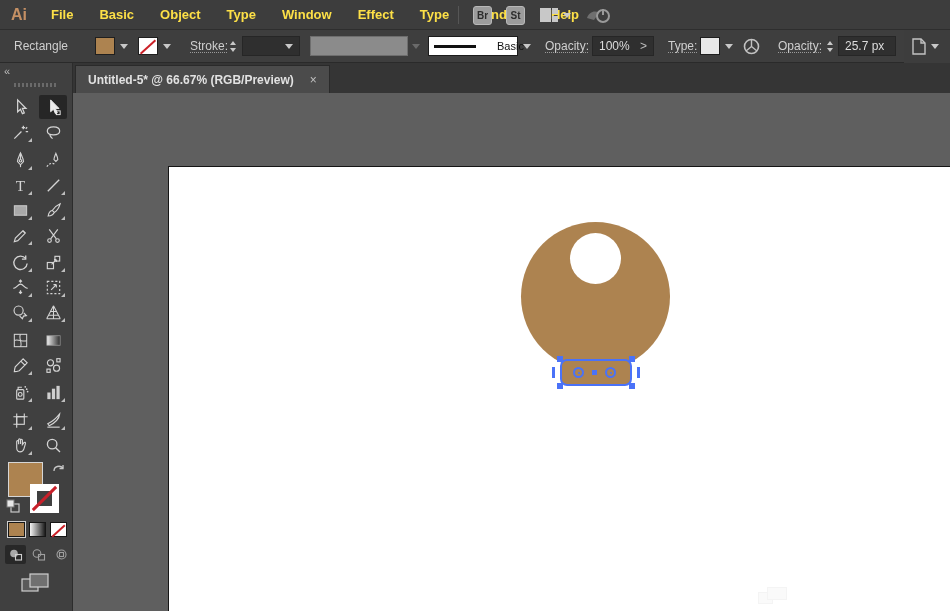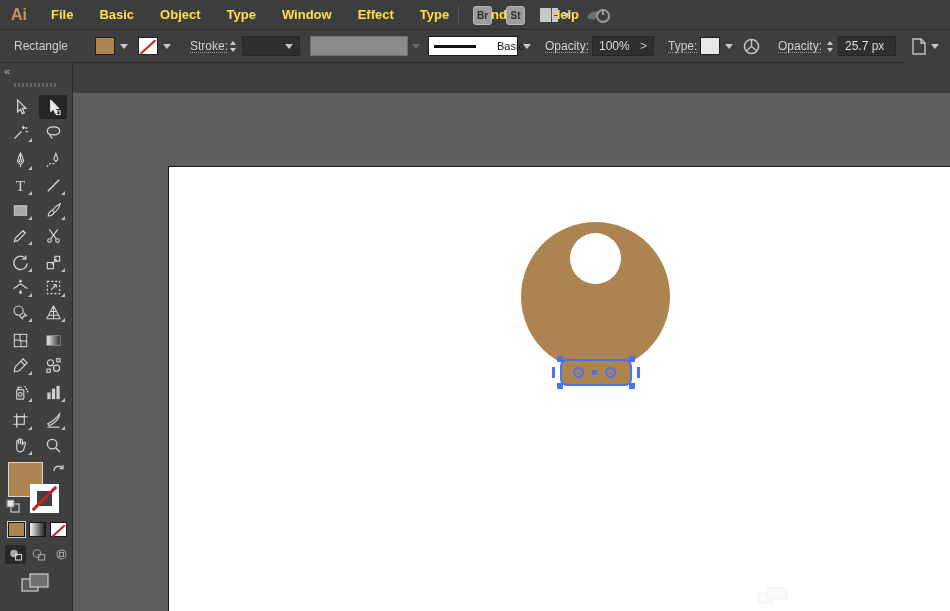--- a/index.html
+++ b/index.html
@@ -228,20 +228,26 @@
 
     <div class="cb" style="left:910px; gap:3px">
       <svg width="18" height="19" viewBox="0 0 18 19">
         <path d="M3 2 H11 L15 6 V17 H3 Z" fill="none" stroke="#c2c2c2" stroke-width="1.4"></path>
         <path d="M11 2 V6 H15" fill="none" stroke="#c2c2c2" stroke-width="1.4"></path>
       </svg>
       <div class="chev-down"></div>
     </div>
   </div>
 
+  <div id="tabbar">
+    <div id="doc-tab">
+      <span class="title">Untitled-5* @ 66.67% (RGB/Preview)</span>
+      <span class="close">×</span>
+    </div>
+  </div>
 
   <div id="toolbar">
     <div id="tb-collapse">«</div>
     <div id="tb-grip"></div>
 
     <div class="tool-row" style="top:32px">
       <div class="tool">
         <svg width="19" height="19" viewBox="0 0 20 20">
             <path d="M7 2 L7 14.5 L10 11.8 L12 16.5 L14 15.6 L12 11 L15.8 11 Z" fill="none" stroke="#d4d4d4" stroke-width="1.3"></path>
           </svg>

